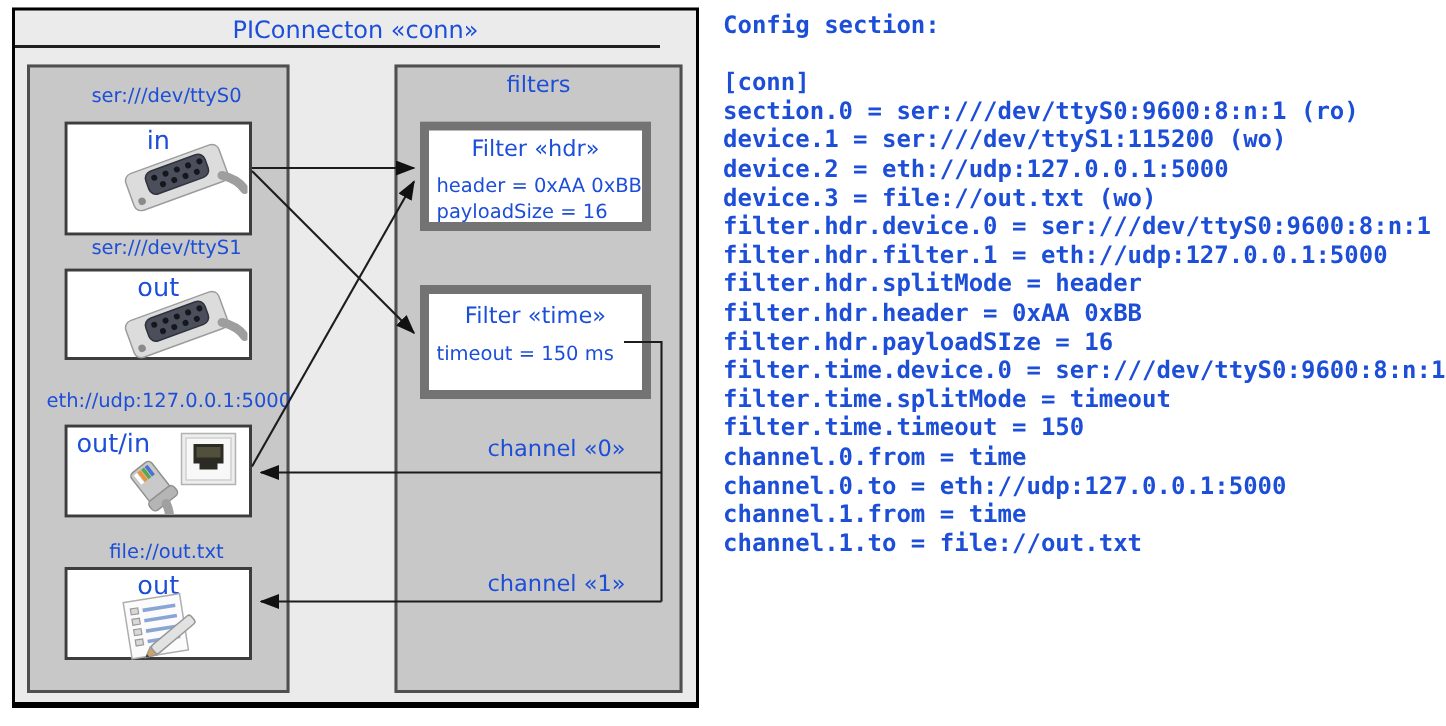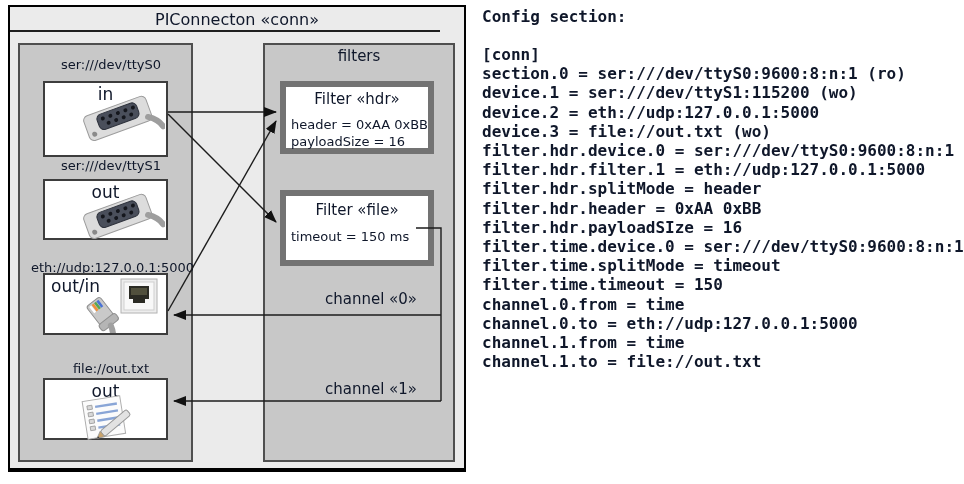--- a/index.html
+++ b/index.html
@@ -1,17 +1,17 @@
 <!DOCTYPE html>
 <html><head>
 <meta charset="utf-8">
 <style>
   html,body{margin:0;padding:0;width:964px;height:484px;overflow:hidden;background:#ffffff;}
   *{box-sizing:border-box;}
-  .stage{position:relative;width:964px;height:484px;font-family:"DejaVu Sans",sans-serif;color:#0f172a;}
+  .stage{position:relative;width:964px;height:484px;font-family:"DejaVu Sans",sans-serif;color:#1d4ed8;}
 
   
   .diagram{position:absolute;left:0;top:0;width:470px;height:484px;}
   .outer{position:absolute;left:8px;top:5px;width:458px;height:467px;
          background:#ebebeb;border:2px solid #000;border-bottom-width:4px;}
   .outer-title{position:absolute;left:0;right:0;top:3px;text-align:center;
                font-size:16px;line-height:19px;white-space:nowrap;}
   .title-sep{position:absolute;left:0;top:23px;width:430px;height:2px;background:#1f1f1f;}
 
   .panel{position:absolute;background:#c8c8c8;border:2px solid #4f4f4f;}
@@ -92,21 +92,21 @@
                 <circle cx="43" cy="26" r="2" fill="#15171d"></circle>
                 <circle cx="51" cy="26" r="2" fill="#15171d"></circle>
                 <circle cx="59" cy="26" r="2" fill="#15171d"></circle>
               <circle cx="18" cy="32" r="2.5" fill="#8a8a8a"></circle>
               <path d="M74,34 q9,6 11,14" stroke="#9e9e9e" stroke-width="6" fill="none" stroke-linecap="round"></path>
             </g>
           </svg>
         </div>
 
         <div class="device-label" style="top:215px">eth://udp:127.0.0.1:5000</div>
-        <div class="device-box" style="top:228px;height:62px">
+        <div class="device-box" style="top:238px;height:62px">
           <span class="io-label left">out/in</span>
           <svg class="dev-icon" style="left:14px;top:2px" width="106" height="56" viewBox="0 0 106 56">
             <rect x="62" y="2" width="36" height="34" fill="#ededed" stroke="#b2b2b2"></rect>
             <rect x="65" y="5" width="30" height="28" fill="#f8f8f8" stroke="#cfcfcf"></rect>
             <path d="M70,9 h20 v13 h-4 v4 h-12 v-4 h-4 z" fill="#2b2b24"></path>
             <rect x="72" y="11" width="16" height="7" fill="#51503d"></rect>
             <g transform="rotate(-38 42 36)">
               <rect x="34" y="22" width="17" height="24" rx="3" fill="#c9c9c9" stroke="#8f8f8f"></rect>
               <rect x="36.5" y="24" width="2.5" height="8" fill="#ffffff"></rect>
               <rect x="39.5" y="24" width="2.5" height="8" fill="#f0913c"></rect>
@@ -147,21 +147,21 @@
       <div class="panel filters">
         <div class="container-label">filters</div>
 
         <div class="filter-box" style="top:36px;height:73px">
           <div class="filter-title" style="top:3px">Filter «hdr»</div>
           <div class="filter-prop" style="top:29px">header = 0xAA 0xBB</div>
           <div class="filter-prop" style="top:46px">payloadSize = 16</div>
         </div>
 
         <div class="filter-box" style="top:145px;height:76px">
-          <div class="filter-title" style="top:5px">Filter «file»</div>
+          <div class="filter-title" style="top:5px">Filter «time»</div>
           <div class="filter-prop" style="top:32px">timeout = 150 ms</div>
         </div>
 
         <div class="channel-label" style="top:246px">channel «0»</div>
         <div class="channel-label" style="top:336px">channel «1»</div>
       </div>
     </div>
 
     <svg class="wires" width="470" height="484" viewBox="0 0 470 484">
       <defs>

